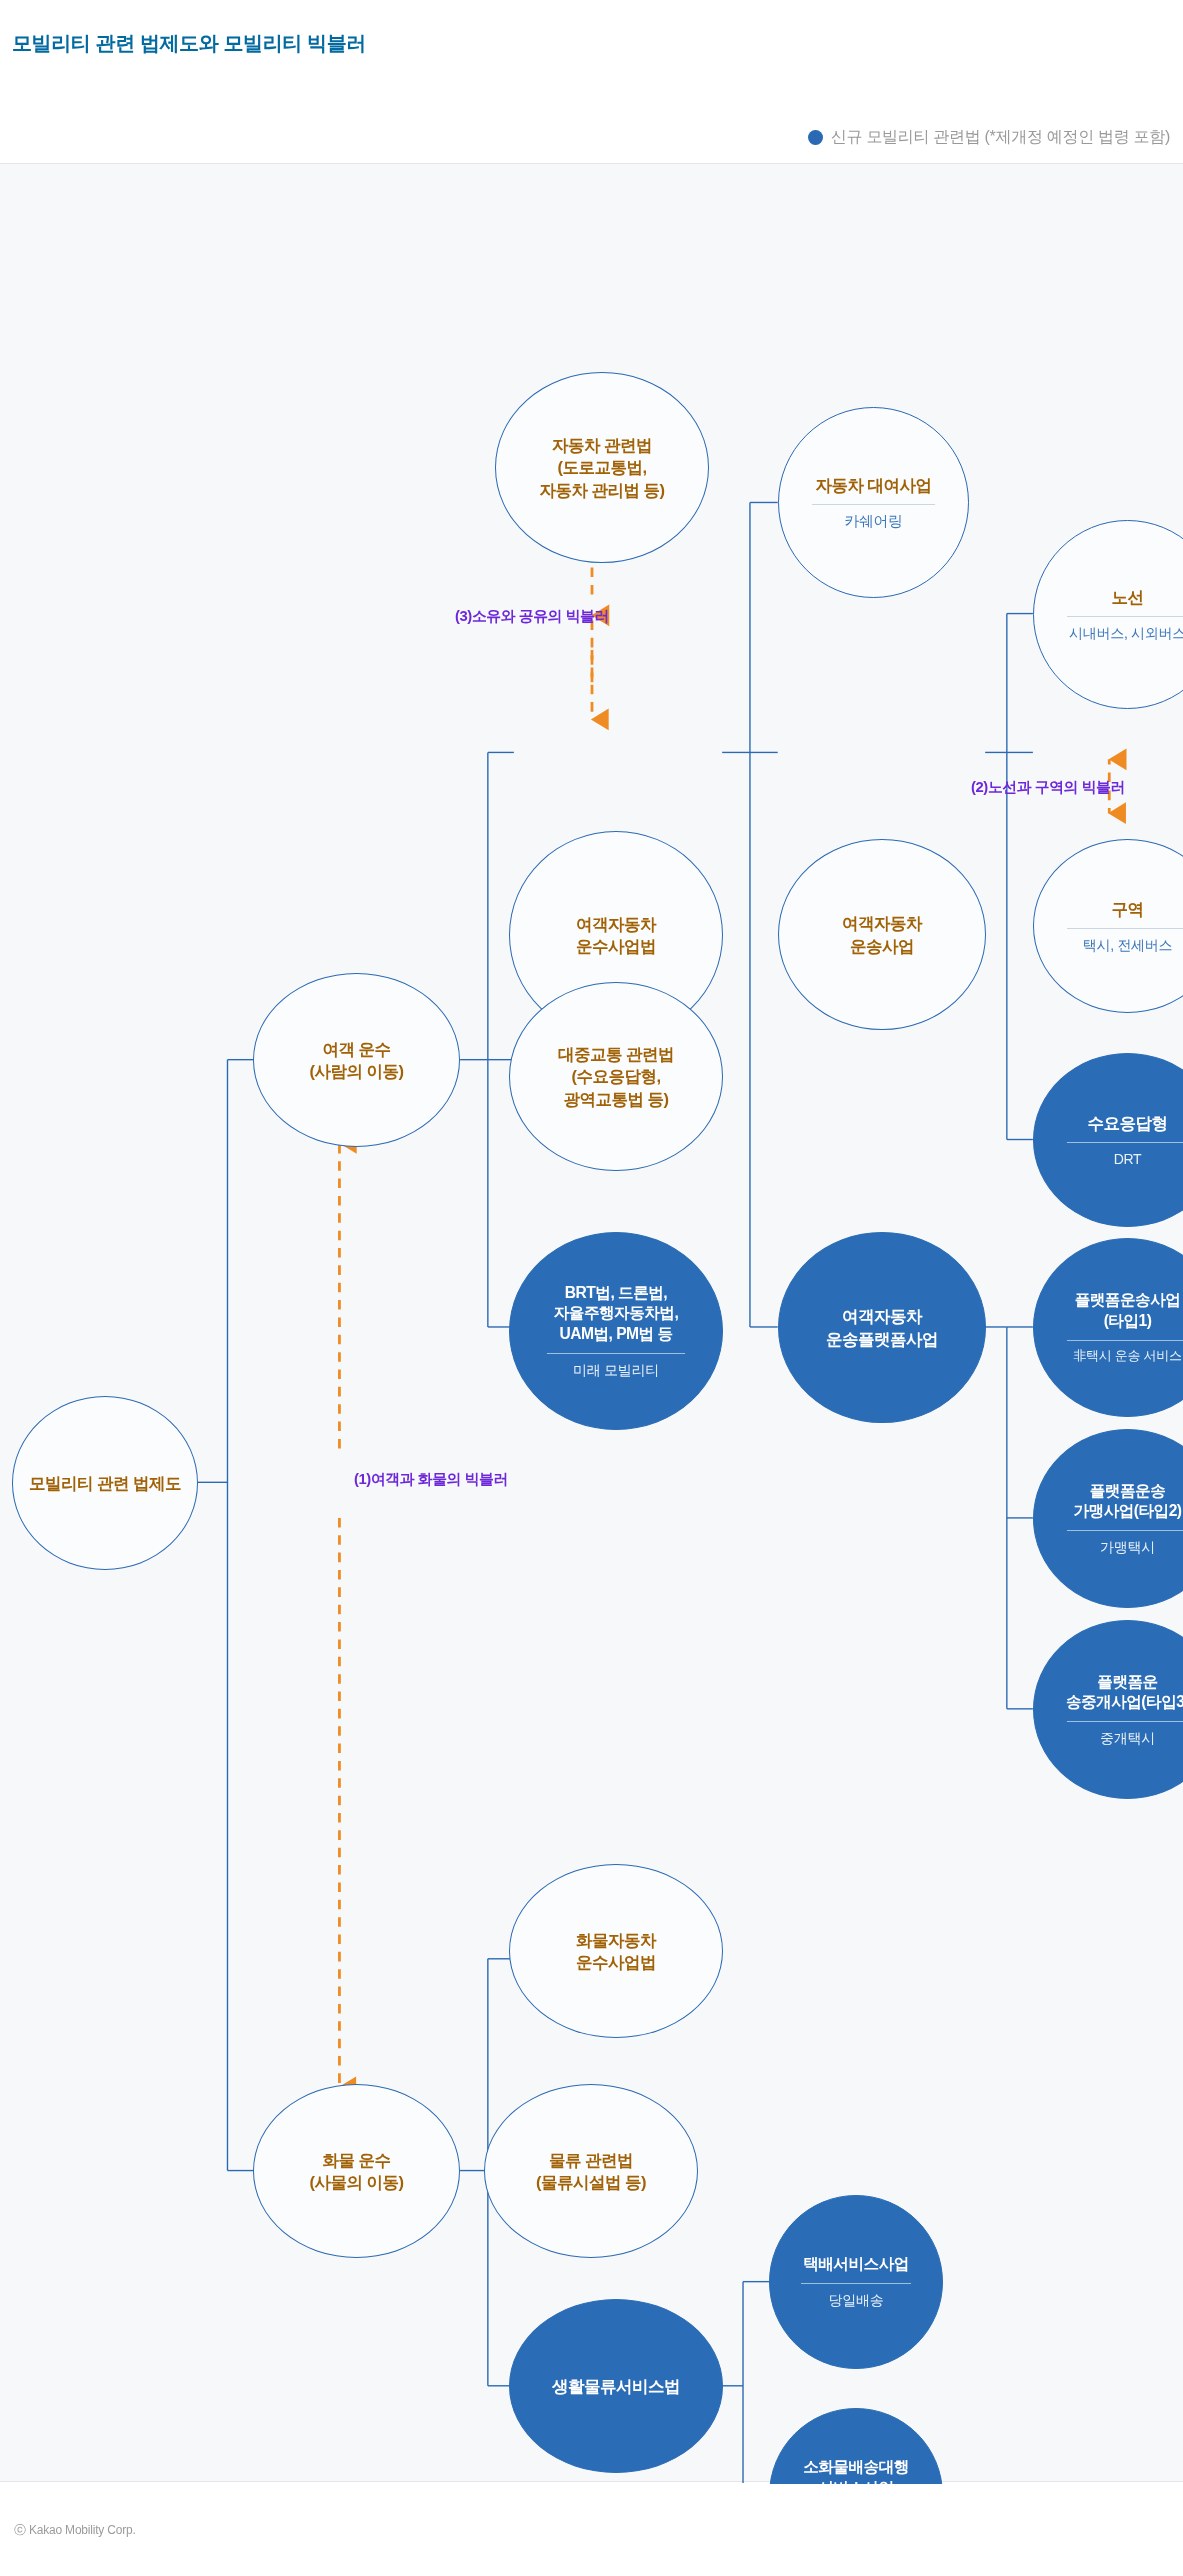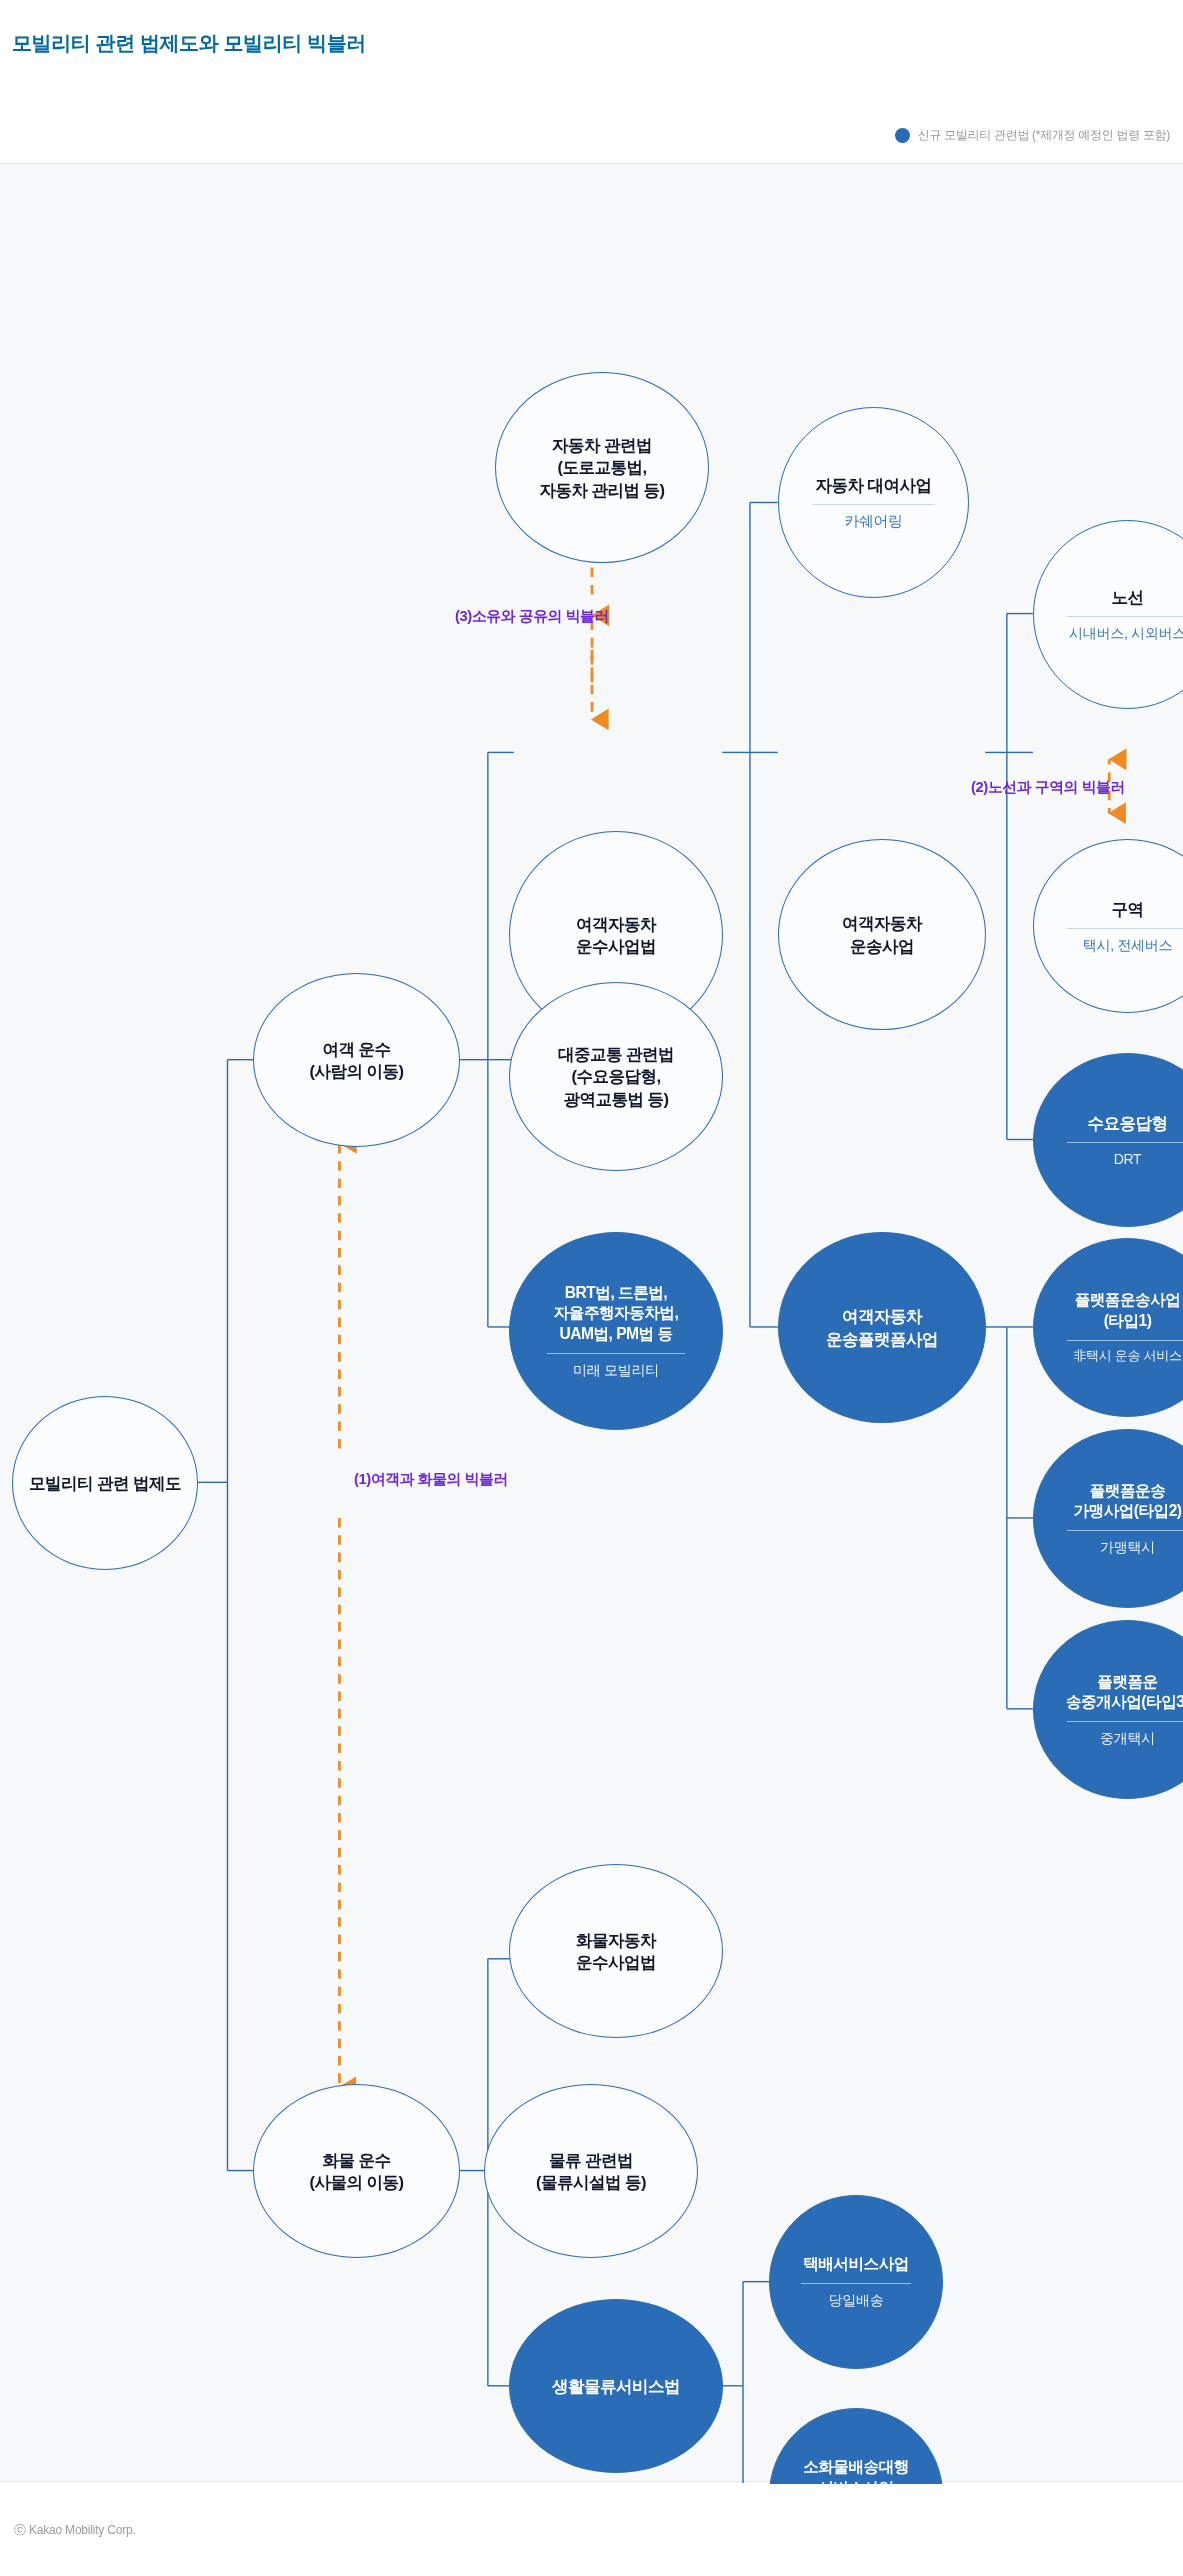--- a/index.html
+++ b/index.html
@@ -38,21 +38,21 @@
     white-space: nowrap;
   }
   .legend-dot {
     width: 14.8px;
     height: 14.8px;
     border-radius: 50%;
     background: #2a69b3;
     flex: 0 0 auto;
   }
   .legend-text {
-    font-size: 12px;
+    font-size: 16px;
     color: #999999;
     letter-spacing: -0.3px;
   }
 
   
   .canvas {
     position: absolute;
     left: 0;
     top: 163px;
     width: 1184px;
@@ -82,21 +82,21 @@
   .node.outline {
     background: #fbfcfd;
     border: 1.4px solid #2a69b3;
   }
   .node.filled {
     background: #2a6cb5;
     border: 1.4px solid #2a6cb5;
   }
   .node-title {
     font-weight: bold;
-    color: #0f172a;
+    color: #a16207;
     line-height: 1.34;
     letter-spacing: -0.5px;
   }
   .node.filled .node-title { color: #ffffff; }
   .node-divider {
     width: 70%;
     height: 1.2px;
     background: #c9d6e6;
     margin: 7.8px 0 7px 0;
   }

